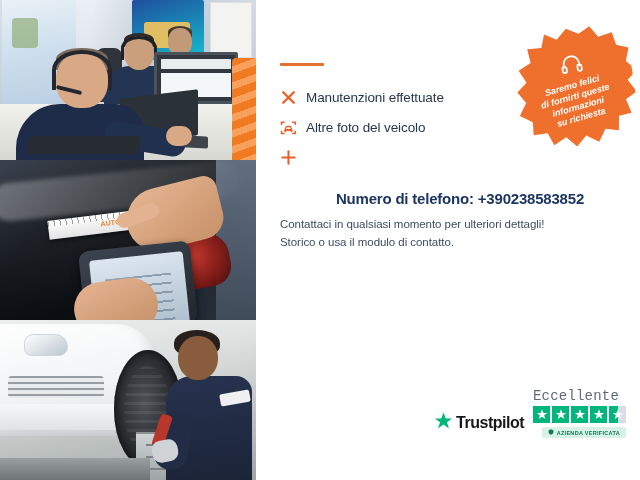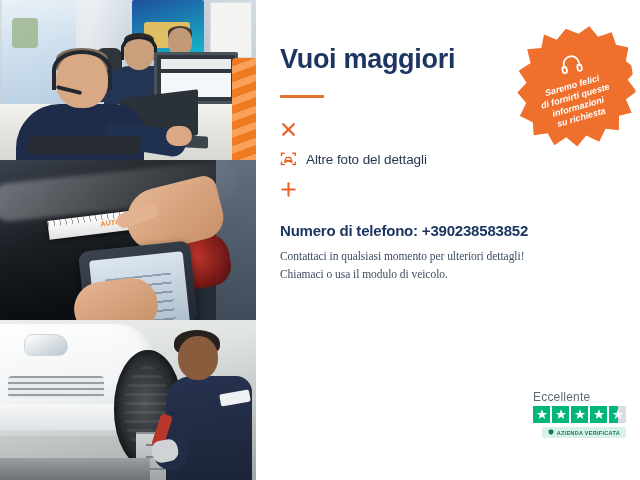--- a/index.html
+++ b/index.html
@@ -365,31 +365,31 @@
     font-size: 13.5px;
     letter-spacing: -0.1px;
   }
 
   .phone-line {
     margin-top: 18px;
     color: #1c3661;
     font-size: 15px;
     font-weight: bold;
     letter-spacing: -0.2px;
+    text-align: center;
   }
   .phone-label { }
   .phone-number { }
 
   .sub-copy {
     margin-top: 9px;
     color: #3d4d63;
     font-size: 11.5px;
     line-height: 1.55;
     letter-spacing: -0.05px;
-    font-family: Liberation Serif, serif;
   }
   .sub-copy-line { display: block; }
 
   
   .trustpilot {
     position: absolute;
     right: 14px;
     bottom: 42px;
     display: flex;
     align-items: flex-end;
@@ -404,23 +404,24 @@
   .tp-star-logo { color: #00b67a; display: block; }
   .tp-wordmark {
     color: #191919;
     font-size: 16px;
     font-weight: bold;
     letter-spacing: -0.5px;
   }
   .tp-rating { display: flex; flex-direction: column; align-items: center; gap: 2px; }
   .tp-excellent {
     color: #5f6b74;
-    font-size: 12px;
+    font-size: 14px;
     letter-spacing: 0.2px;
     align-self: flex-start;
+    font-family: Liberation Mono, monospace;
   }
   .tp-stars { display: flex; gap: 2px; }
   .tp-star-box {
     width: 17px; height: 17px;
     background: #00b67a;
     display: flex; align-items: center; justify-content: center;
   }
   .tp-star-box.half {
     background: linear-gradient(90deg,#00b67a 0 52%, #dcdce6 52% 100%);
   }
@@ -553,55 +554,55 @@
       <div class="gr-mech-arm"></div>
       <div class="gr-tool"></div>
       <div class="gr-glove"></div>
     </div>
 
   </div>
 
   <div class="content">
 
     <h1 class="headline">
-      <span class="headline-line">Vuoi maggiori</span>
     </h1>
 
     <div class="rule"></div>
 
     <ul class="feature-list">
 
 
       <li class="feature-item">
         <span class="feature-icon">
           <svg width="17" height="17" viewBox="0 0 17 17" aria-hidden="true">
             <g stroke="currentColor" stroke-width="2.3" stroke-linecap="round">
               <line x1="3.2" y1="3.2" x2="13.8" y2="13.8"></line>
               <line x1="13.8" y1="3.2" x2="3.2" y2="13.8"></line>
             </g>
             <circle cx="8.5" cy="8.5" r="1.7" fill="currentColor"></circle>
           </svg>
         </span>
+        <span class="feature-label">Manutenzioni effettuate</span>
       </li>
 
 
       <li class="feature-item">
         <span class="feature-icon">
           <svg width="17" height="16" viewBox="0 0 17 16" aria-hidden="true">
             <g fill="none" stroke="currentColor" stroke-width="1.5" stroke-linecap="round">
               <path d="M1.5 4.6V2.3h2.6"></path>
                 <path d="M15.2 4.6V2.3h-2.6"></path>
               <path d="M1.5 11.3v2.3h2.6"></path>
                 <path d="M15.2 11.3v2.3h-2.6"></path>
             </g>
             <path d="M4.2 9.8h8.3v1.5a.6.6 0 0 1-.6.6h-.8a.6.6 0 0 1-.6-.6v-.3H6.2v.3a.6.6 0 0 1-.6.6h-.8a.6.6 0 0 1-.6-.6z" fill="currentColor"></path>
             <path d="M5.1 9.6l1-2.5a.9.9 0 0 1 .8-.6h2.9a.9.9 0 0 1 .8.6l1 2.5z" fill="none" stroke="currentColor" stroke-width="1.3" stroke-linejoin="round"></path>
           </svg>
         </span>
-        <span class="feature-label">Altre foto del dettagli</span>
+        <span class="feature-label">Altre foto del veicolo</span>
       </li>
 
       <li class="feature-item">
         <span class="feature-icon">
           <svg width="17" height="17" viewBox="0 0 17 17" aria-hidden="true">
             <g stroke="currentColor" stroke-width="2.1" stroke-linecap="round">
               <line x1="8.5" y1="2.3" x2="8.5" y2="14.7"></line>
               <line x1="2.3" y1="8.5" x2="14.7" y2="8.5"></line>
             </g>
           </svg>
@@ -610,21 +611,21 @@
 
     </ul>
 
     <div class="phone-line">
       <span class="phone-label">Numero di telefono:</span>
       <span class="phone-number">+390238583852</span>
     </div>
 
     <p class="sub-copy">
       <span class="sub-copy-line">Contattaci in qualsiasi momento per ulteriori dettagli!</span>
-      <span class="sub-copy-line">Chiamaci o usa il modulo di veicolo.</span>
+      <span class="sub-copy-line">Storico o usa il modulo di contatto.</span>
     </p>
 
     <div class="badge">
       <div class="badge-shape"></div>
       <div class="badge-inner">
         <span class="badge-icon">
           <svg width="22" height="20" viewBox="0 0 22 20" aria-hidden="true">
             <path d="M3.2 12.3V9.8a7.8 7.8 0 0 1 15.6 0v2.5" fill="none" stroke="#fff" stroke-width="1.8" stroke-linecap="round"></path>
             <rect x="1.4" y="11.4" width="4.1" height="6.4" rx="2" fill="none" stroke="#fff" stroke-width="1.8"></rect>
             <rect x="16.5" y="11.4" width="4.1" height="6.4" rx="2" fill="none" stroke="#fff" stroke-width="1.8"></rect>
@@ -634,20 +635,28 @@
           <span class="badge-text-line">Saremo felici</span>
           <span class="badge-text-line">di fornirti queste</span>
           <span class="badge-text-line">informazioni</span>
           <span class="badge-text-line">su richiesta</span>
         </span>
       </div>
     </div>
 
     <div class="trustpilot">
 
+      <div class="tp-logo">
+        <span class="tp-star-logo">
+          <svg width="19" height="18" viewBox="0 0 19 18" aria-hidden="true">
+            <polygon fill="currentColor" points="9.5,0.6 11.8,6.4 18,6.4 13,10.2 14.9,16.4 9.5,12.6 4.1,16.4 6,10.2 1,6.4 7.2,6.4"></polygon>
+          </svg>
+        </span>
+        <span class="tp-wordmark">Trustpilot</span>
+      </div>
 
       <div class="tp-rating">
         <span class="tp-excellent">Eccellente</span>
         <div class="tp-stars">
           <span class="tp-star-box">
             <svg width="12" height="11" viewBox="0 0 19 18" aria-hidden="true">
                 <polygon fill="#fff" points="9.5,0.6 11.8,6.4 18,6.4 13,10.2 14.9,16.4 9.5,12.6 4.1,16.4 6,10.2 1,6.4 7.2,6.4"></polygon>
               </svg>
           </span>
           <span class="tp-star-box">

